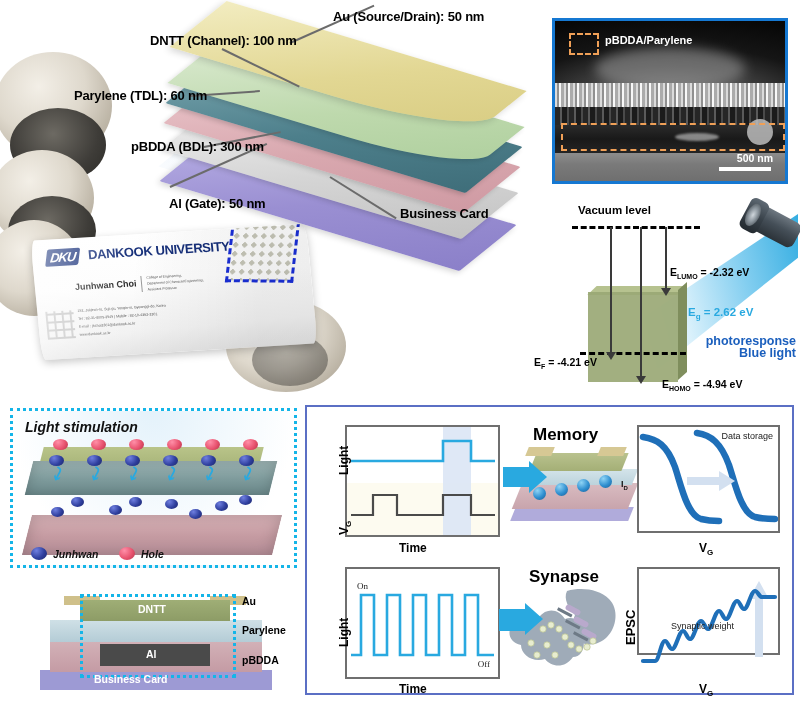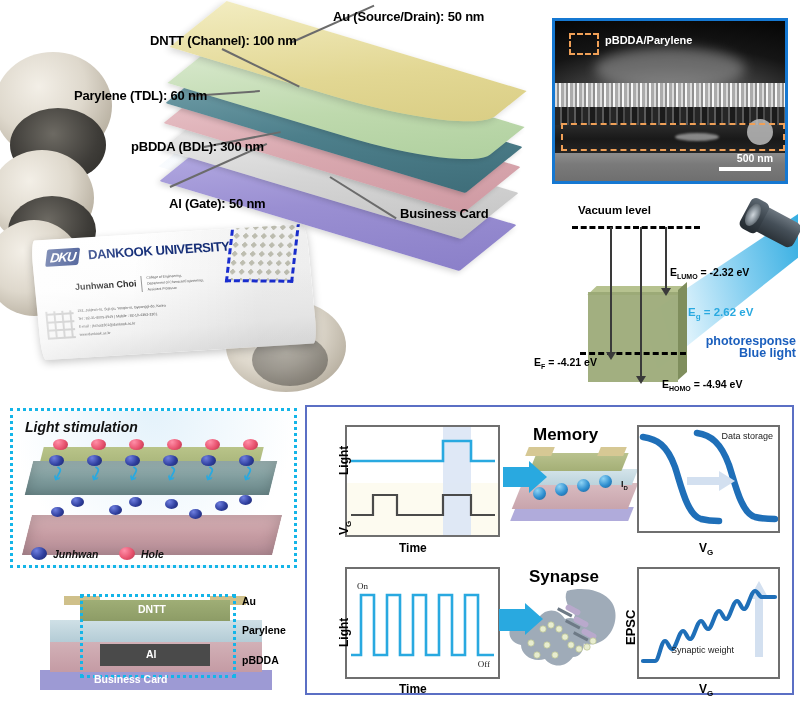--- a/index.html
+++ b/index.html
@@ -490,21 +490,21 @@
             <circle cx="44" cy="60" r="3.2"></circle>
           <circle cx="34" cy="70" r="3.2"></circle>
             <circle cx="52" cy="70" r="3.2"></circle>
         </g>
       </svg>
     </div>
     <div class="arrow-blue-shaft" style="left:192px; top:202px; width:26px; height:22px;"></div>
     <div class="arrow-blue-head" style="left:218px; top:196px;"></div>
     <span class="axis-lbl-v" style="left:316px; top:238px; font-size:13px;">EPSC</span>
 
-    <div class="plotbox" style="left:330px; top:160px; width:143px; height:112px;">
+    <div class="plotbox" style="left:330px; top:160px; width:143px; height:88px;">
       <svg class="abs" style="left:0; top:0;" width="139" height="108" viewBox="0 0 139 108">
         <g>
           <rect x="116" y="26" width="8" height="62" fill="#d3e0f0"></rect>
           <polygon points="110,30 120,12 130,30" fill="#d3e0f0"></polygon>
         </g>
         <path d="M4,92 L16,92 C20,92 22,72 26,72 C29,72 30,80 33,80
                  C37,80 40,62 44,62 C47,62 48,70 51,70
                  C55,70 58,52 62,52 C65,52 66,60 69,60
                  C73,60 76,42 80,42 C83,42 84,50 87,50
                  C91,50 94,32 98,32 C101,32 102,40 105,40

